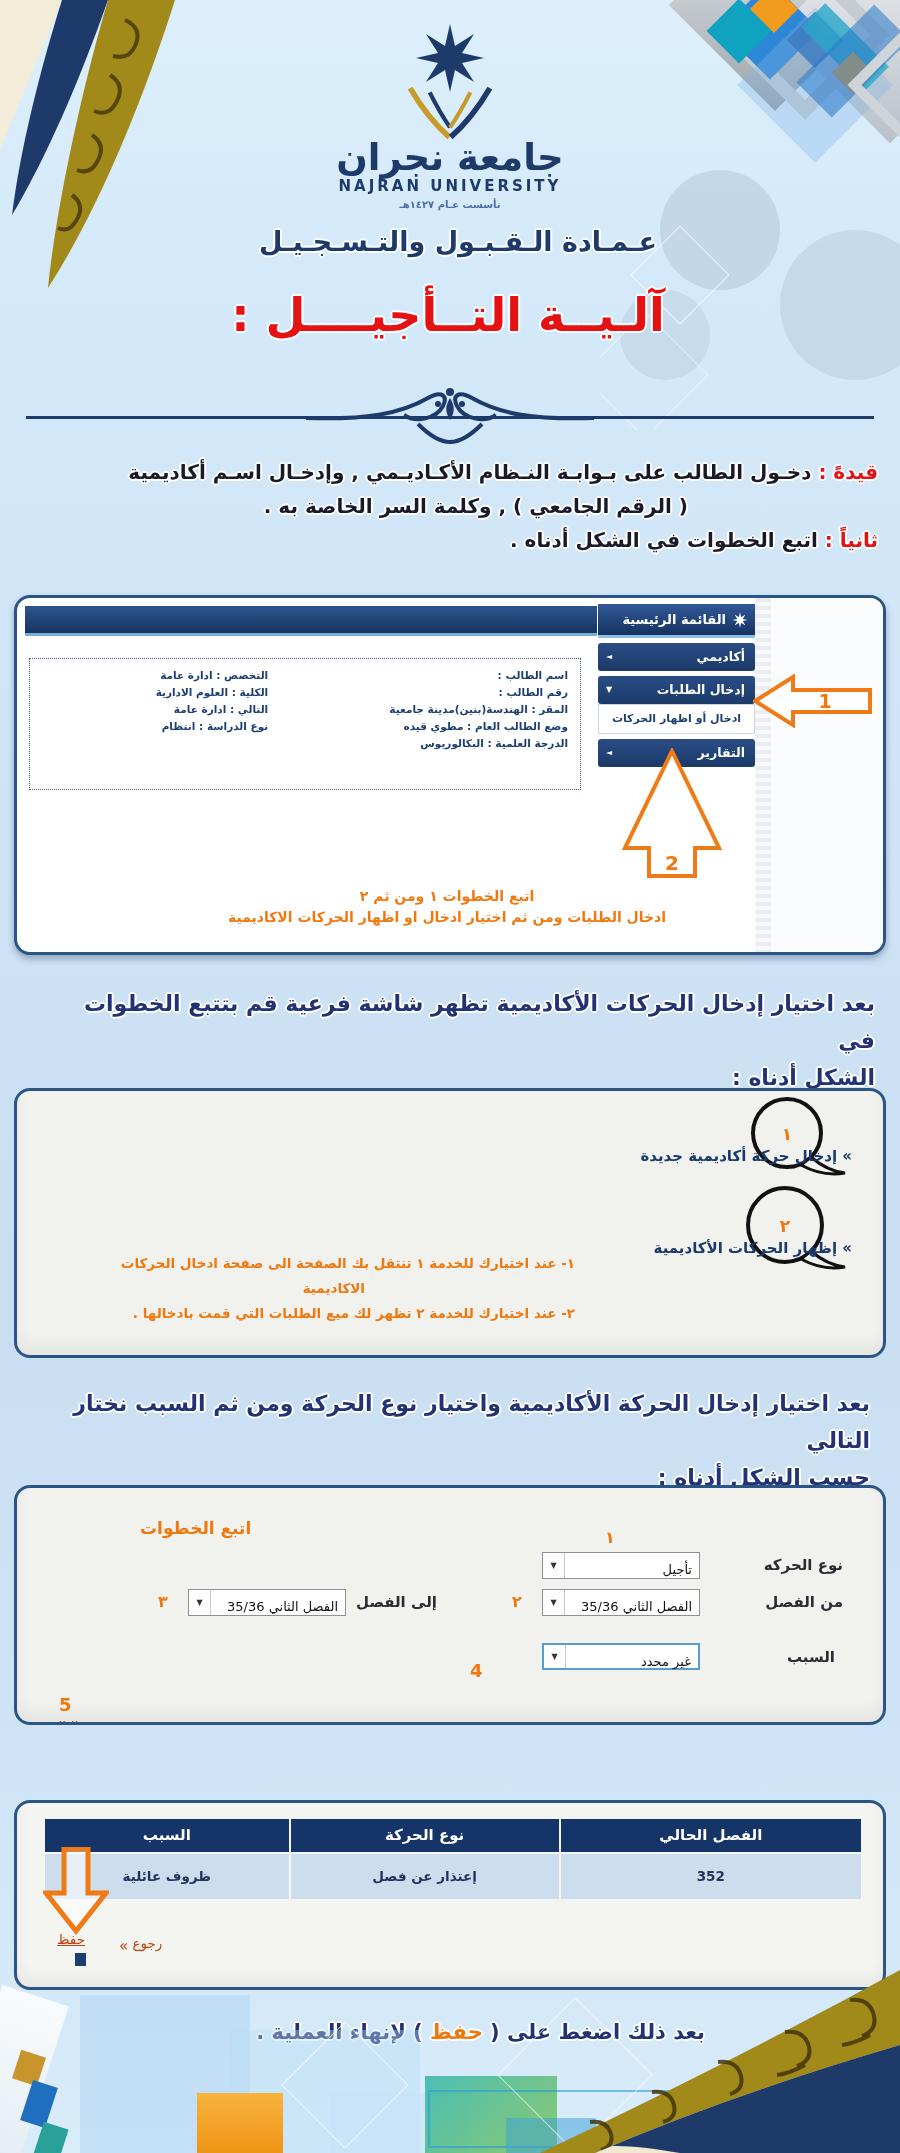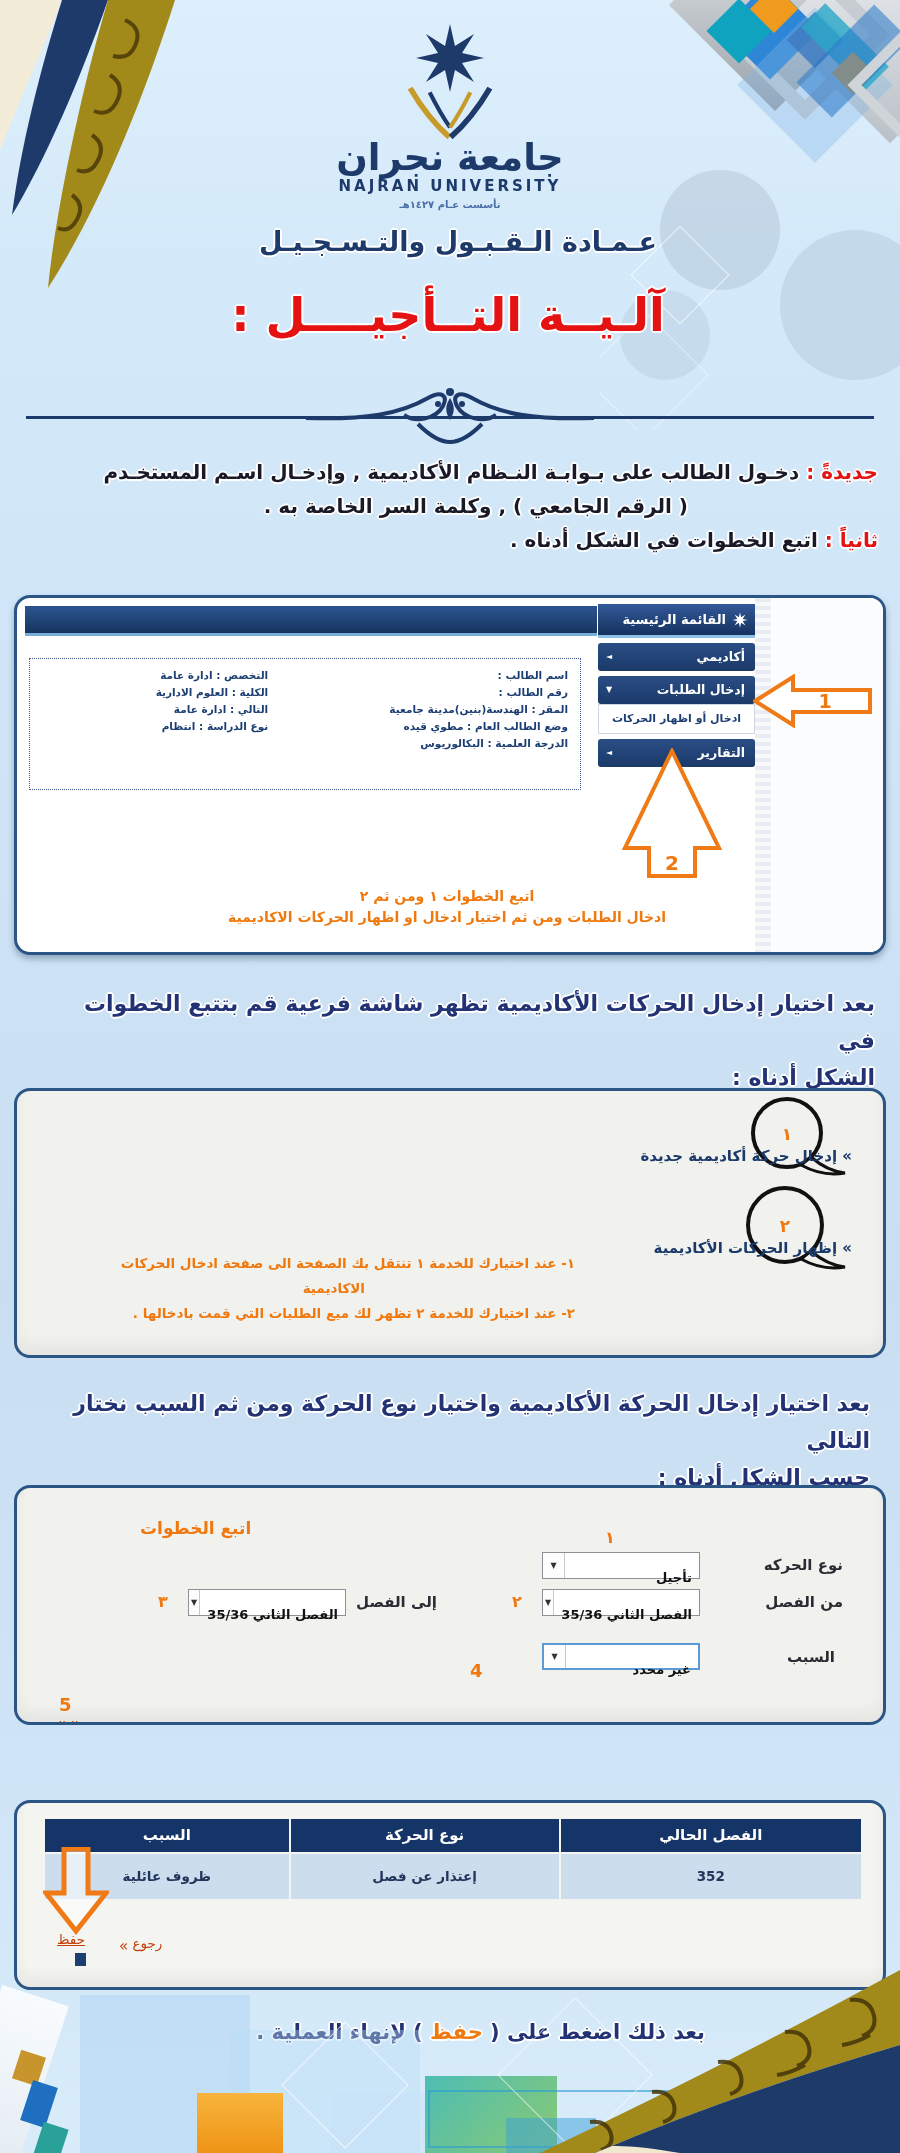--- a/index.html
+++ b/index.html
@@ -64,21 +64,21 @@
   
   .s2-link { position:absolute; right:31px; direction:rtl; white-space:nowrap; font-size:15px; font-weight:bold; color:#1b3a6b; }
   .s2-note { position:absolute; right:308px; direction:rtl; text-align:right; color:#f0790f; font-size:13.5px;
              font-weight:bold; line-height:25px; white-space:nowrap; }
 
   
   .f-label { position:absolute; direction:rtl; font-size:15px; font-weight:bold; color:#2b2b33; white-space:nowrap; }
   .dd { position:absolute; width:158px; height:27px; background:#fff; border:1px solid #8d9096; display:flex; align-items:stretch; }
   .dd-caret { width:22px; border-right:1px solid #c9c9c9; display:flex; align-items:center; justify-content:center;
               font-size:8px; color:#333; background:#fdfdfd; }
-  .dd-val { flex:1; direction:rtl; text-align:right; padding:12px 7px; font-size:13px; font-weight:bold; color:#111; line-height:25px; white-space:nowrap; }
+  .dd-val { flex:1; direction:rtl; text-align:right; padding:4px 7px; font-size:13px; font-weight:normal; color:#111; line-height:25px; white-space:nowrap; }
   .dd-hl { border:2px solid #5b9bd5; }
   .navlink { position:absolute; font-size:13.5px; font-weight:normal; color:#c2410c; white-space:nowrap; }
   .navlink .ang { font-size:15px; vertical-align:-3px; }
 
   
   .tbl { position:absolute; left:28px; top:16px; width:816px; direction:rtl; }
   .tr { display:flex; gap:2px; }
   .th { background:#153468; color:#fff; font-size:15px; font-weight:bold; text-align:center; line-height:33px; height:33px; }
   .td { background:#ccdded; color:#22365c; font-size:13.5px; font-weight:bold; text-align:center; line-height:45px; height:45px; margin-top:2px; }
   .c1 { width:37%; } .c2 { width:33%; } .c3 { width:30%; }
@@ -148,22 +148,22 @@
     </g>
     <g fill="#1d3a6b">
       <circle cx="150" cy="10" r="4"></circle>
       <path d="M150,16 C145,24 145,30 150,38 C155,30 155,24 150,16 Z"></path>
       <circle cx="138" cy="22" r="3"></circle>
         <circle cx="162" cy="22" r="3"></circle>
     </g>
   </svg>
 
   <div class="abs intro rtl halo">
-    <span class="red-label">جديدةً :</span>
-    <span>دخـول الطالب على بـوابـة النـظام الأكاديمية , وإدخـال اسـم المستخـدم</span>
+    <span class="red-label">قيدهً :</span>
+    <span>دخـول الطالب على بـوابـة النـظام الأكـاديـمي , وإدخـال اسـم أكاديمية</span>
     <span class="indent">( الرقم الجامعي ) , وكلمة السر الخاصة به .</span>
     <span class="red-label">ثانياً :</span>
     <span>اتبع الخطوات في الشكل أدناه .</span>
   </div>
 
   <div class="shot" style="top:595px;height:360px;background:#fff;">
     <div class="s1-white"></div>
     <div class="s1-strip"></div>
     <div class="s1-bar"></div>
 

